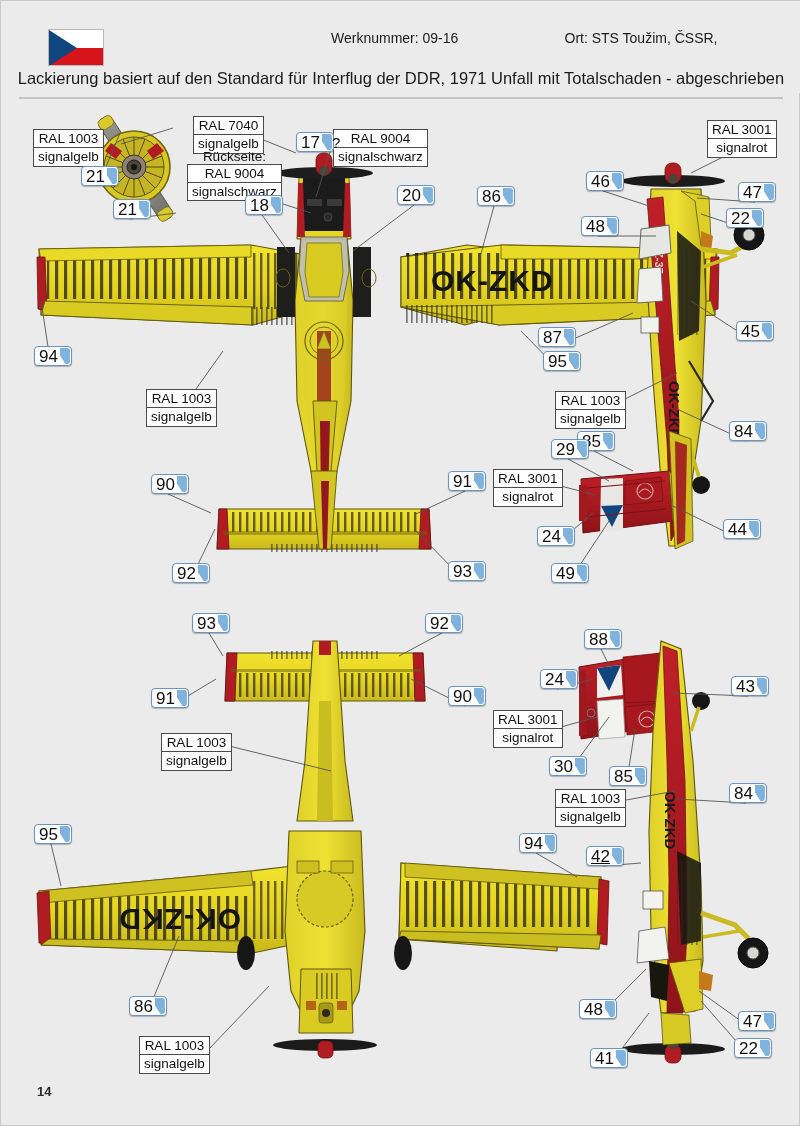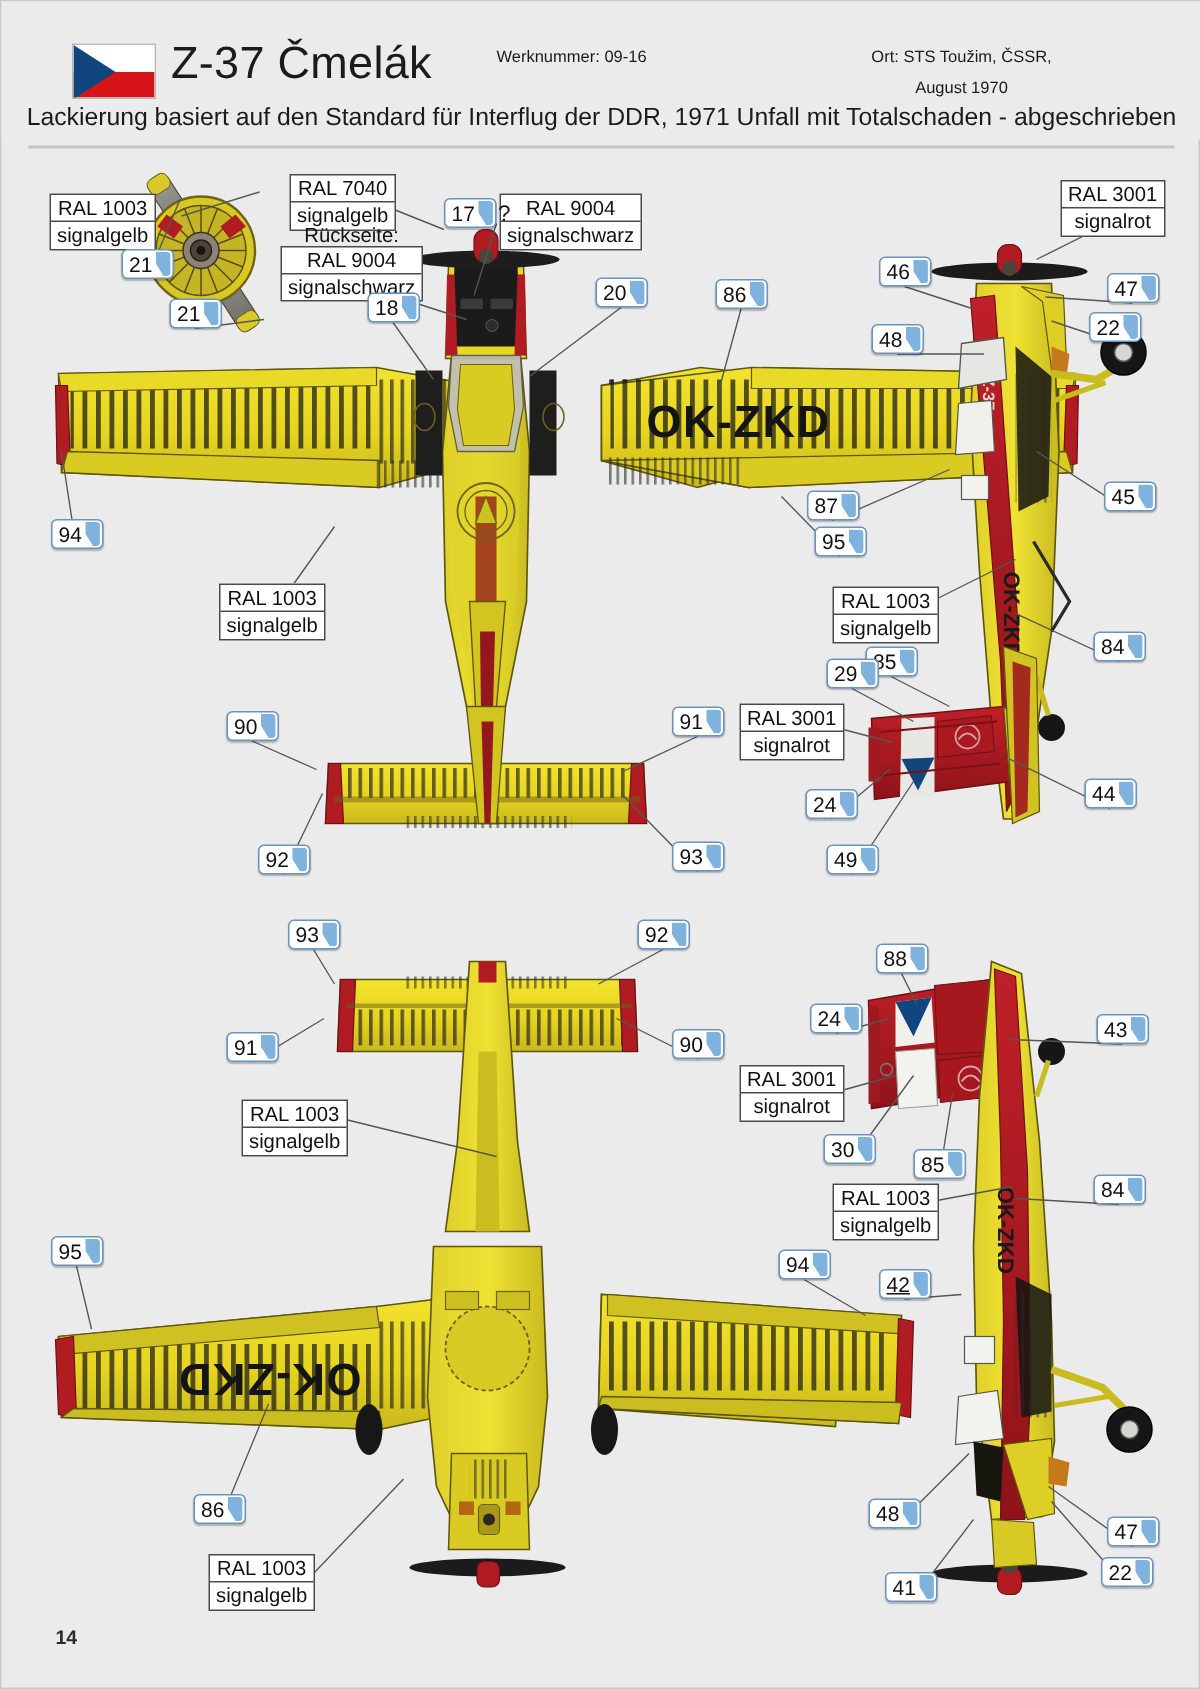--- a/index.html
+++ b/index.html
@@ -37,21 +37,21 @@
     border-top: 18.5px solid transparent;
     border-bottom: 18.5px solid transparent;
     border-left: 28px solid #11457e;
   }
   #title {
     position: absolute; left: 113px; top: 25px;
     font-size: 30px; color: #1b1b1b; letter-spacing: 0.2px;
     white-space: nowrap;
   }
   .hdr-col {
-    position: absolute; font-size: 11px; color: #1b1b1b;
+    position: absolute; font-size: 14px; color: #1b1b1b;
     line-height: 21px; text-align: center; white-space: nowrap;
   }
   #hdr-mid { left: 330px; top: 27px; width: 175px; text-align: left;}
   #hdr-right { left: 520px; top: 27px; width: 240px; }
   #hdr-note {
     position: absolute; left: 0; top: 68px; width: 800px;
     text-align: center; font-size: 16.5px; color: #1b1b1b; white-space: nowrap;
   }
   #hdr-rule {
     position: absolute; left: 18px; top: 96px; width: 764px; height: 2px;
@@ -66,21 +66,21 @@
 
   
   .badge {
     position: absolute;
     height: 20px;
     min-width: 30px;
     background: #ffffff;
     border: 1.6px solid #6a93bd;
     border-radius: 4px;
     box-shadow: 0 1px 1px rgba(0,0,0,0.25);
-    font-size: 14px;
+    font-size: 17px;
     color: #111111;
     display: flex;
     align-items: center;
     justify-content: flex-start;
     padding-left: 4px;
     padding-right: 13px;
     line-height: 1;
     z-index: 40;
   }
   .badge::after {
@@ -128,27 +128,25 @@
 <body>
 
 <div id="page">
 
   <div id="header">
     <div id="flag">
       <div class="stripe-white"></div>
       <div class="stripe-red"></div>
       <div class="wedge"></div>
     </div>
-    <div id="title">Z-37 Čmelák</div>
     <div class="hdr-col" id="hdr-mid">
       <div>Werknummer: 09-16</div>
     </div>
     <div class="hdr-col" id="hdr-right">
       <div>Ort: STS Toužim, ČSSR,</div>
-      <div>August 1970</div>
     </div>
     <div id="hdr-note">Lackierung basiert auf den Standard für Interflug der DDR, 1971 Unfall mit Totalschaden - abgeschrieben</div>
     <div id="hdr-rule"></div>
   </div>
 
   <svg id="art" viewBox="0 0 800 1126">
     <defs>
       <linearGradient id="gyellow" x1="0" y1="0" x2="0" y2="1">
         <stop offset="0%" stop-color="#f2e32e"></stop>
         <stop offset="55%" stop-color="#e6d41f"></stop>

